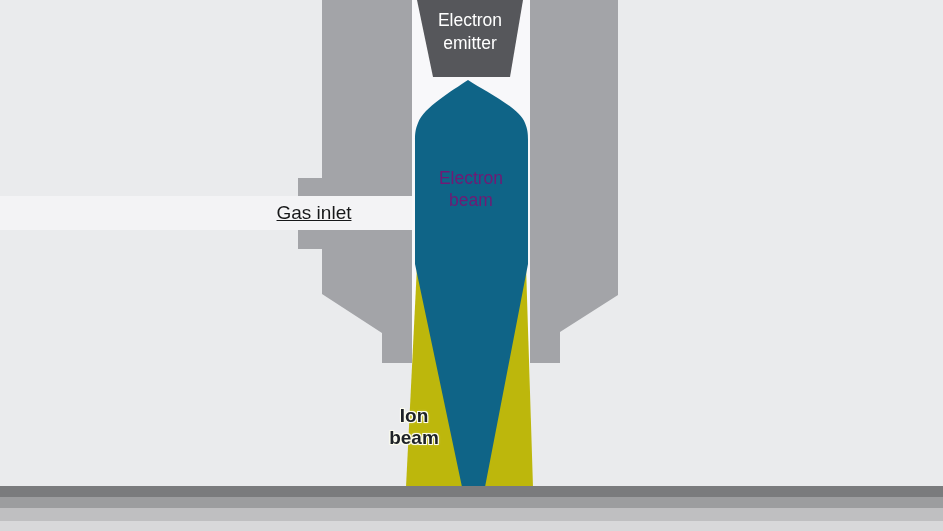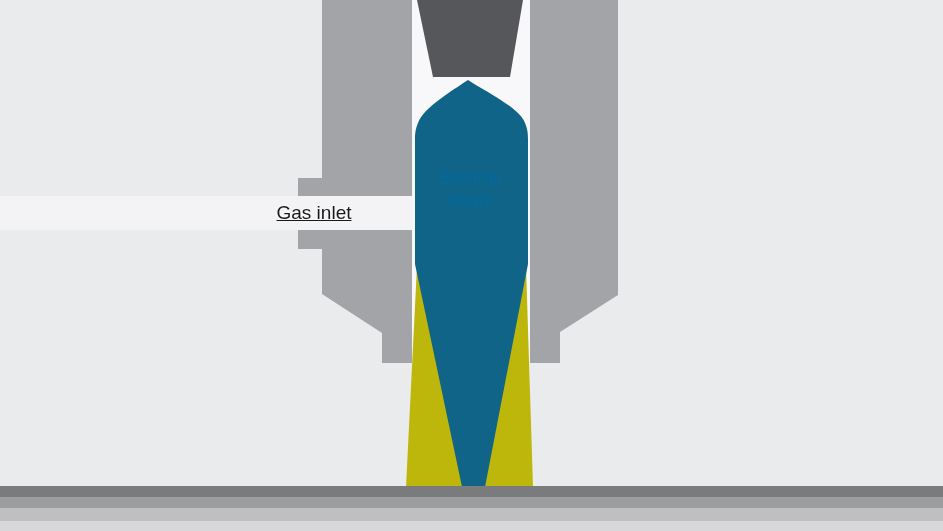--- a/index.html
+++ b/index.html
@@ -15,21 +15,21 @@
     text-align:center;
     line-height:22px;
     -webkit-user-select:none;user-select:none;
   }
   .label-emitter{
     left:420px;top:9px;width:100px;
     color:#ffffff;font-size:17.5px;line-height:22.5px;
   }
   .label-ebeam{
     left:421px;top:167px;width:100px;
-    color:#0369a1;font-size:17.5px;line-height:22px;
+    color:#701a75;font-size:17.5px;line-height:22px;
   }
   .label-gas{
     left:258px;top:202px;width:112px;
     color:#17181a;font-size:19px;
     text-shadow:0 0 3px #ffffff,0 0 1px #ffffff;
     text-decoration:underline;
   }
   .label-ion{
     left:374px;top:405px;width:80px;
     color:#1e2227;font-size:19px;font-weight:600;line-height:21.5px;
@@ -69,18 +69,20 @@
              L528,140
              C528,133 527.5,129 525,123
              C519,107 484,91 468,80 Z" fill="#0f6487"></path>
 
     <rect x="0" y="486" width="943" height="11" fill="#7a7b7d"></rect>
     <rect x="0" y="497" width="943" height="11" fill="#9c9d9f"></rect>
     <rect x="0" y="508" width="943" height="13" fill="#bfbfc1"></rect>
     <rect x="0" y="521" width="943" height="10" fill="#d8d8da"></rect>
   </svg>
 
+  <div class="label label-emitter">Electron emitter</div>
 
   <div class="label label-ebeam">Electron beam</div>
 
   <div class="label label-gas">Gas inlet</div>
 
+  <div class="label label-ion">Ion beam</div>
 </div>
 
 </body></html>

